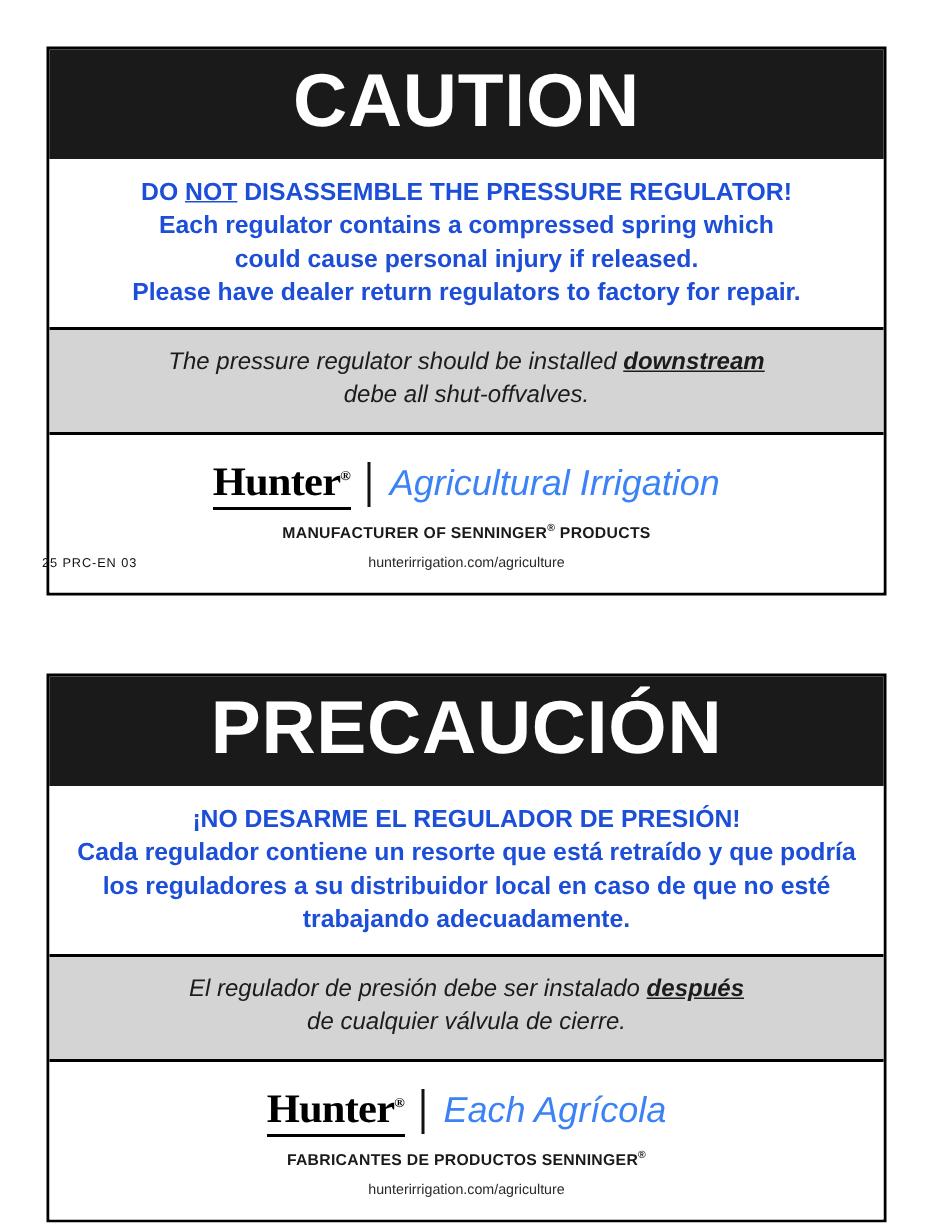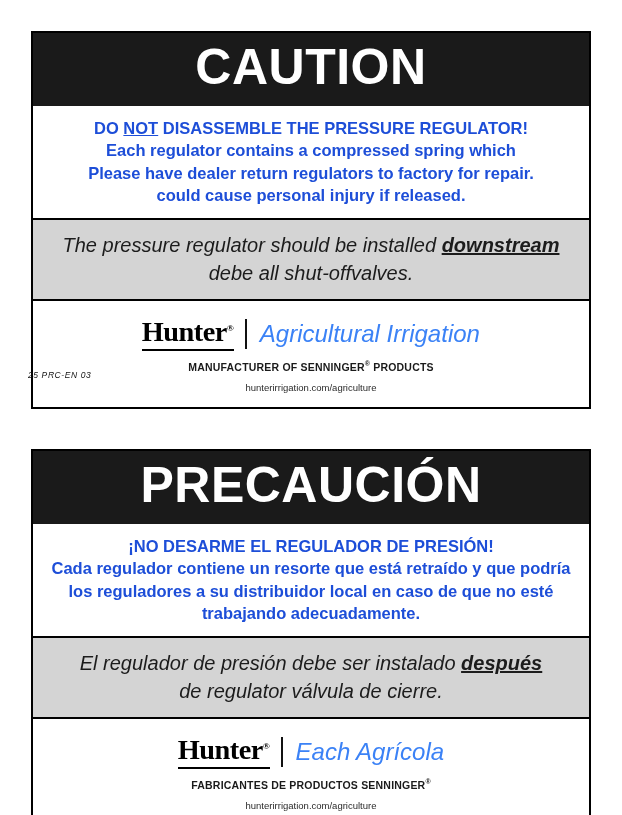--- a/index.html
+++ b/index.html
@@ -62,21 +62,21 @@
     text-decoration: underline;
   }
 
   .note-block {
     background: #d4d4d4;
     text-align: center;
     padding: 11px 26px 12px 26px;
     border-bottom: 2px solid #000000;
   }
   .note-line {
-    font-size: 20px;
+    font-size: 16px;
     font-style: italic;
     line-height: 1.4;
     color: #1c1c1c;
   }
   .note-line .strong-u {
     font-weight: bold;
     text-decoration: underline;
     font-style: italic;
   }
 
@@ -139,21 +139,21 @@
     color: #2a2a2a;
   }
 
   .doc-code {
     position: absolute;
     left: 28px;
     font-size: 8.5px;
     letter-spacing: 0.6px;
     color: #111111;
   }
-  .code-en { top: 370px; font-style: italic; }
+  .code-en { top: 370px; }
   .code-es { top: 830px; }
 
   
   .hunter-wrap {
     display: inline-block;
     text-align: right;
   }
   .hunter-underline {
     display: block;
     height: 2px;
@@ -173,24 +173,24 @@
     </div>
 
     <div class="warning-block">
       <div class="warning-line">
         <span>DO </span><span class="u">NOT</span><span> DISASSEMBLE THE PRESSURE REGULATOR!</span>
       </div>
       <div class="warning-line">
         <span>Each regulator contains a compressed spring which</span>
       </div>
       <div class="warning-line">
+        <span>could cause personal injury if released.</span>
+      </div>
+      <div class="warning-line">
         <span>Please have dealer return regulators to factory for repair.</span>
-      </div>
-      <div class="warning-line">
-        <span>could cause personal injury if released.</span>
       </div>
     </div>
 
     <div class="note-block">
       <div class="note-line">
         <span>The pressure regulator should be installed </span><span class="strong-u">downstream</span>
       </div>
       <div class="note-line">
         <span>debe all shut-offvalves.</span>
       </div>
@@ -233,21 +233,21 @@
       <div class="warning-line">
         <span>trabajando adecuadamente.</span>
       </div>
     </div>
 
     <div class="note-block">
       <div class="note-line">
         <span>El regulador de presión debe ser instalado </span><span class="strong-u">después</span>
       </div>
       <div class="note-line">
-        <span>de regulator válvula de cierre.</span>
+        <span>de cualquier válvula de cierre.</span>
       </div>
     </div>
 
     <div class="brand-block">
       <div class="brand-row">
         <span class="hunter-wrap">
           <span class="hunter-logo"><span>Hunter</span><span class="reg">®</span></span>
           <span class="hunter-underline"></span>
         </span>
         <span class="divider-bar"></span>

